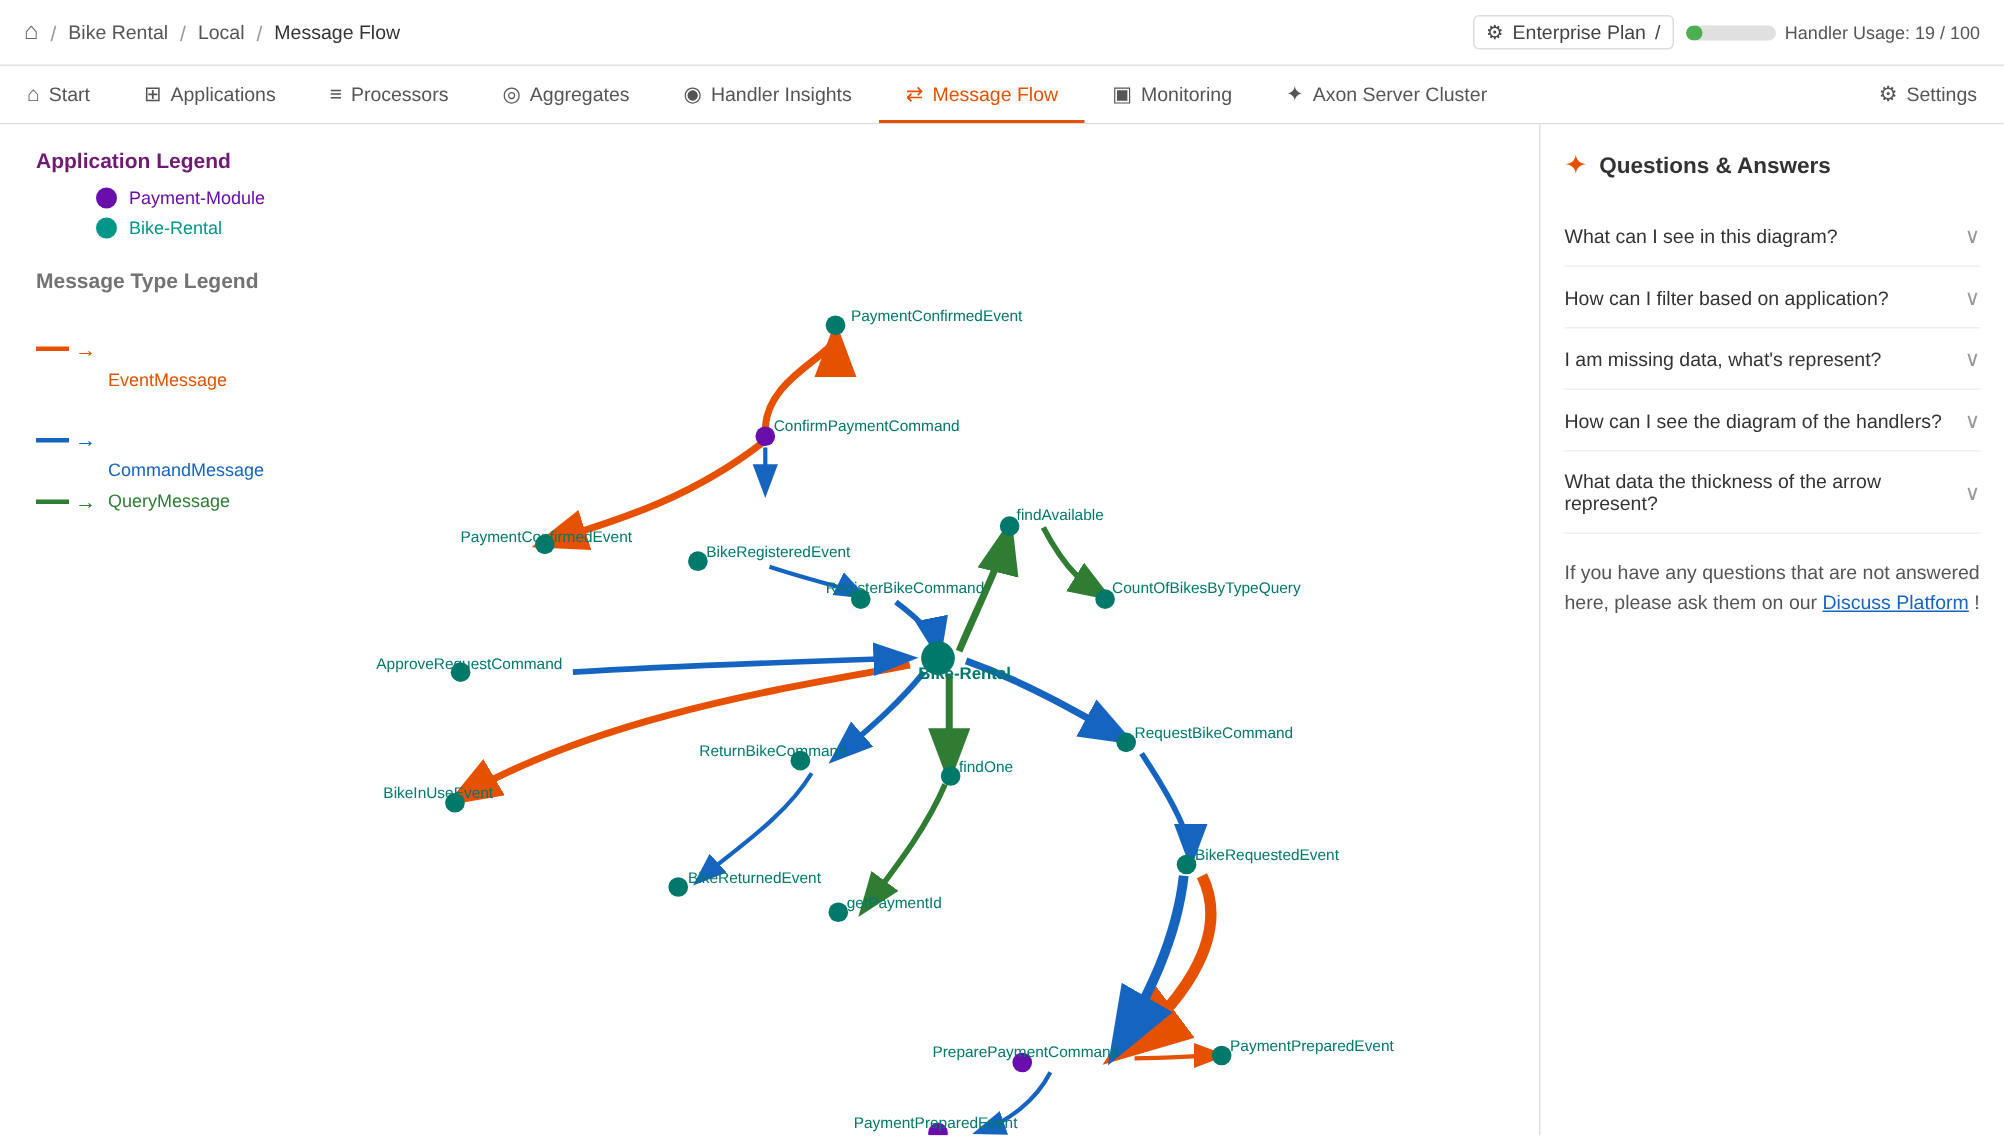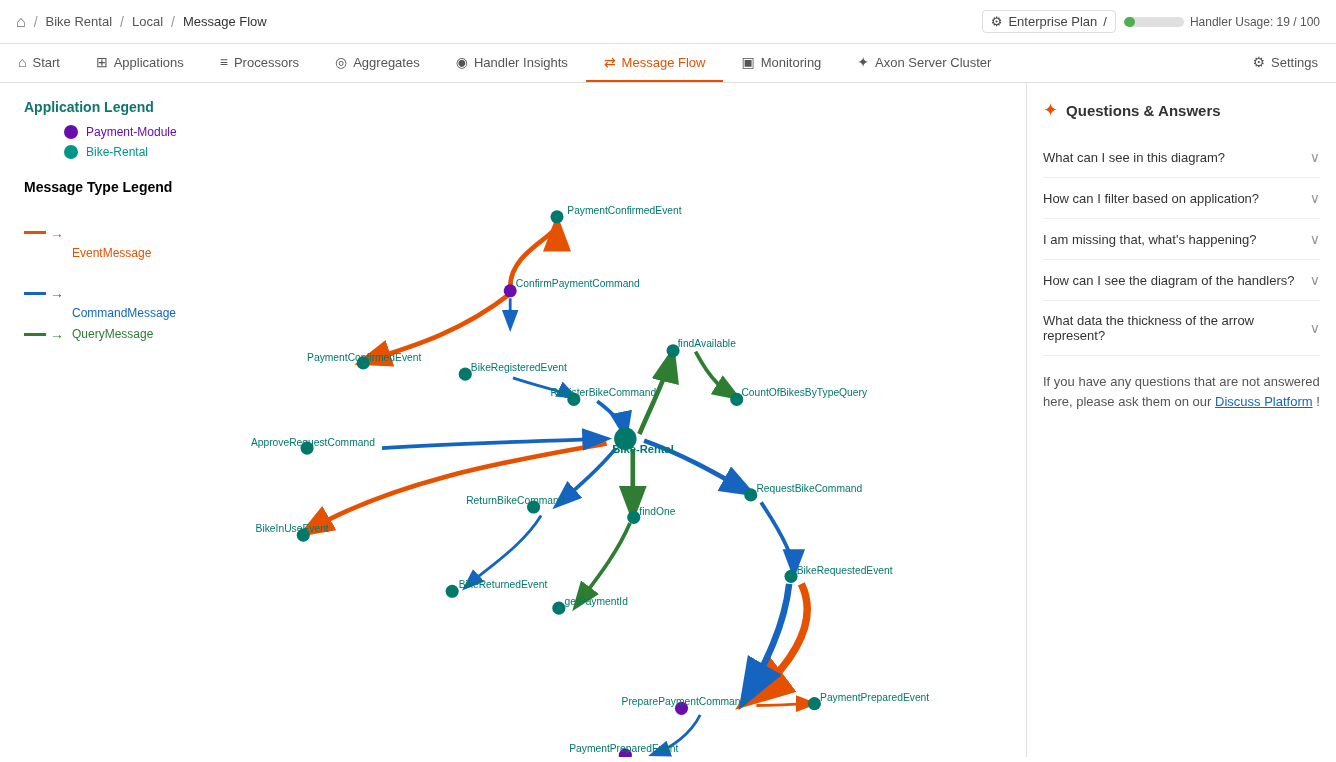--- a/index.html
+++ b/index.html
@@ -45,31 +45,31 @@
     
     .flow-area {
       flex: 1; position: relative; overflow: hidden;
       background: #fff;
     }
 
     
     .legend {
       position: absolute; top: 16px; left: 24px; z-index: 10;
     }
-    .legend-title { font-size: 14px; font-weight: 600; color: #0f766e; margin-bottom: 10px; }
+    .legend-title { font-size: 14px; font-weight: 600; color: #701a75; margin-bottom: 10px; }
     .legend-item { display: flex; align-items: center; gap: 8px; margin-bottom: 6px; padding-left: 40px; }
     .legend-dot { width: 14px; height: 14px; border-radius: 50%; }
     .legend-dot.purple { background: #6a0dad; }
     .legend-dot.teal { background: #009688; }
     .legend-label { font-size: 12px; }
     .legend-label.purple-text { color: #6a0dad; }
     .legend-label.teal-text { color: #009688; }
 
     .msg-legend { margin-top: 20px; }
-    .msg-legend-title { font-size: 14px; font-weight: 600; color: #000000; margin-bottom: 10px; }
+    .msg-legend-title { font-size: 14px; font-weight: 600; color: #737373; margin-bottom: 10px; }
     .msg-legend-item { display: flex; align-items: center; gap: 8px; margin-bottom: 6px; }
     .msg-legend-text.orange { color: #e65100; font-size: 12px; margin-top: 41px; }
     .msg-legend-text.blue { color: #1565c0; font-size: 12px; margin-top: 40px; }
     .msg-legend-text.green { color: #2e7d32; font-size: 12px; }
 
     
     .flow-svg { width: 100%; height: 100%; }
 
     
     .right-panel {
@@ -304,21 +304,21 @@
       </div>
     </div>
     <div class="qa-item">
       <div class="qa-question">
         <span>How can I filter based on application?</span>
         <span class="qa-chevron">∨</span>
       </div>
     </div>
     <div class="qa-item">
       <div class="qa-question">
-        <span>I am missing that, what's happening?</span>
+        <span>I am missing data, what's represent?</span>
         <span class="qa-chevron">∨</span>
       </div>
     </div>
     <div class="qa-item">
       <div class="qa-question">
         <span>How can I see the diagram of the handlers?</span>
         <span class="qa-chevron">∨</span>
       </div>
     </div>
     <div class="qa-item">

